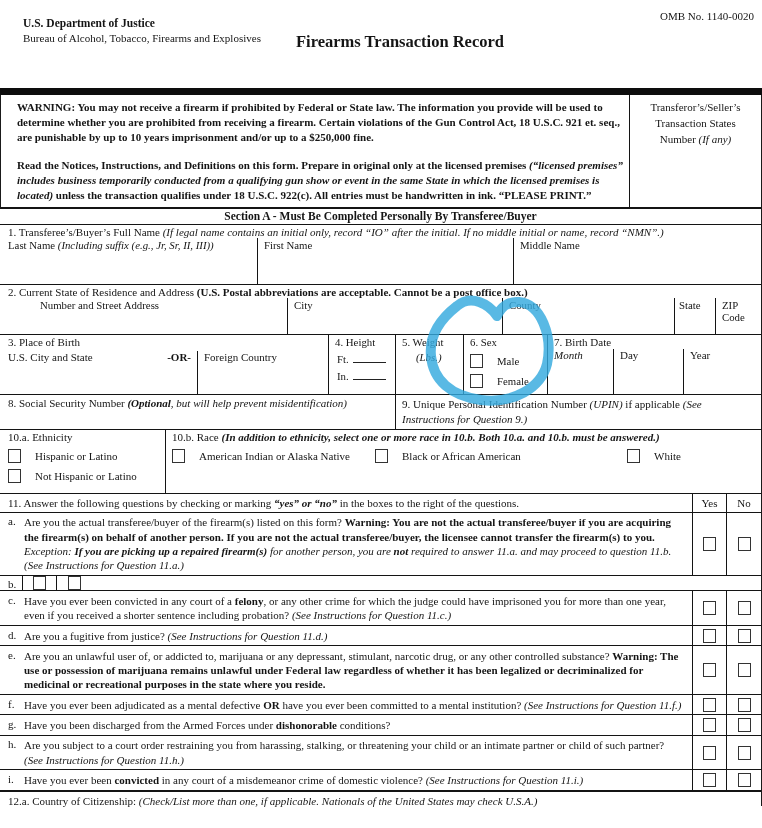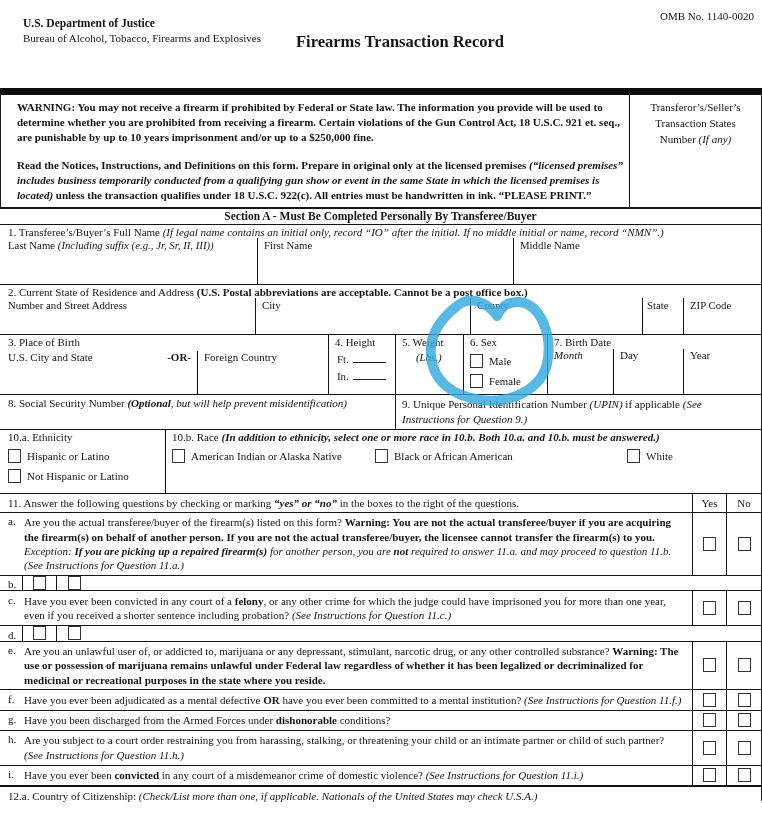--- a/index.html
+++ b/index.html
@@ -29,21 +29,21 @@
   .rowlbl { padding:1px 4px 0 8px; font-size:11px; }
   .cols { display:flex; }
   .cell { padding:1px 4px 0 6px; font-size:10.8px; }
   .vline { border-left:1.5px solid #141414; }
 
   .q1cols { height:47px; border-bottom:1.8px solid #141414; }
   .q1-last { width:257px; padding-left:8px; }
   .q1-first { width:256px; }
   .q1-mid { flex:1; }
 
-  .q2cols { height:37px; border-bottom:1.8px solid #141414; }
+  .q2cols { height:37px; border-bottom:1.8px solid #141414;padding-left:32px; }
   .q2-street { width:255px; padding-left:8px; }
   .q2-city { width:215px; }
   .q2-county { width:172px; }
   .q2-state { width:41px; padding-left:4px; }
   .q2-zip { flex:1; }
 
   .q37 { display:flex; height:60px; border-bottom:1.8px solid #141414; }
   .q3 { width:328px; display:flex; flex-direction:column; }
   .q3-line2 { display:flex; flex:1; margin-top:3px; }
   .q3-us { width:197px; padding-left:8px; display:flex; justify-content:space-between; padding-right:6px; }
@@ -60,21 +60,21 @@
   .q7-day { width:70px; border-left:1.5px solid #141414; padding-left:6px; }
   .q7-year { flex:1; border-left:1.5px solid #141414; padding-left:6px; }
 
   .q89 { display:flex; height:35px; border-bottom:1.8px solid #141414; }
   .q8 { width:395px; padding-left:8px; padding-top:2px; }
   .q9 { flex:1; border-left:1.5px solid #141414; padding:2px 6px 0 6px; line-height:1.35; }
 
   .q10 { display:flex; height:64px; border-bottom:1.8px solid #141414; }
   .q10a { width:165px; padding:1px 0 0 8px; }
   .q10b { flex:1; border-left:1.5px solid #141414; padding:1px 0 0 6px; }
-  .opt { display:flex; align-items:center; gap:6px; margin-top:6px; }
+  .opt { display:flex; align-items:center; gap:14px; margin-top:6px; }
   .optrow { display:flex; margin-top:0; }
   .optrow .opt { margin-top:6px; }
   .ow1 { width:203px; } .ow2 { width:252px; } .ow3 { flex:1; }
 
   .cb { display:inline-block; width:13px; height:14px; border:1.6px solid #333; background:#fff; flex:none; }
 
   .q11head { display:flex; }
   .q11text-head { flex:1; padding:3px 4px 3px 8px; }
   .yn { width:34px; border-left:1.8px solid #141414; display:flex; align-items:center; justify-content:center; }
   .yn-no { width:35px; }
@@ -242,20 +242,21 @@
     <div class="yn">
             <span class="cb"></span>
           </div>
     <div class="yn yn-no">
             <span class="cb"></span>
           </div>
   </div>
 
   <div class="q11row">
     <div class="q11letter">d.</div>
+    <div class="q11text"><span>Are you a fugitive from justice?  </span><span class="i">(See Instructions for Question 11.d.)</span></div>
     <div class="yn">
             <span class="cb"></span>
           </div>
     <div class="yn yn-no">
             <span class="cb"></span>
           </div>
   </div>
 
   <div class="q11row">
     <div class="q11letter">e.</div>

